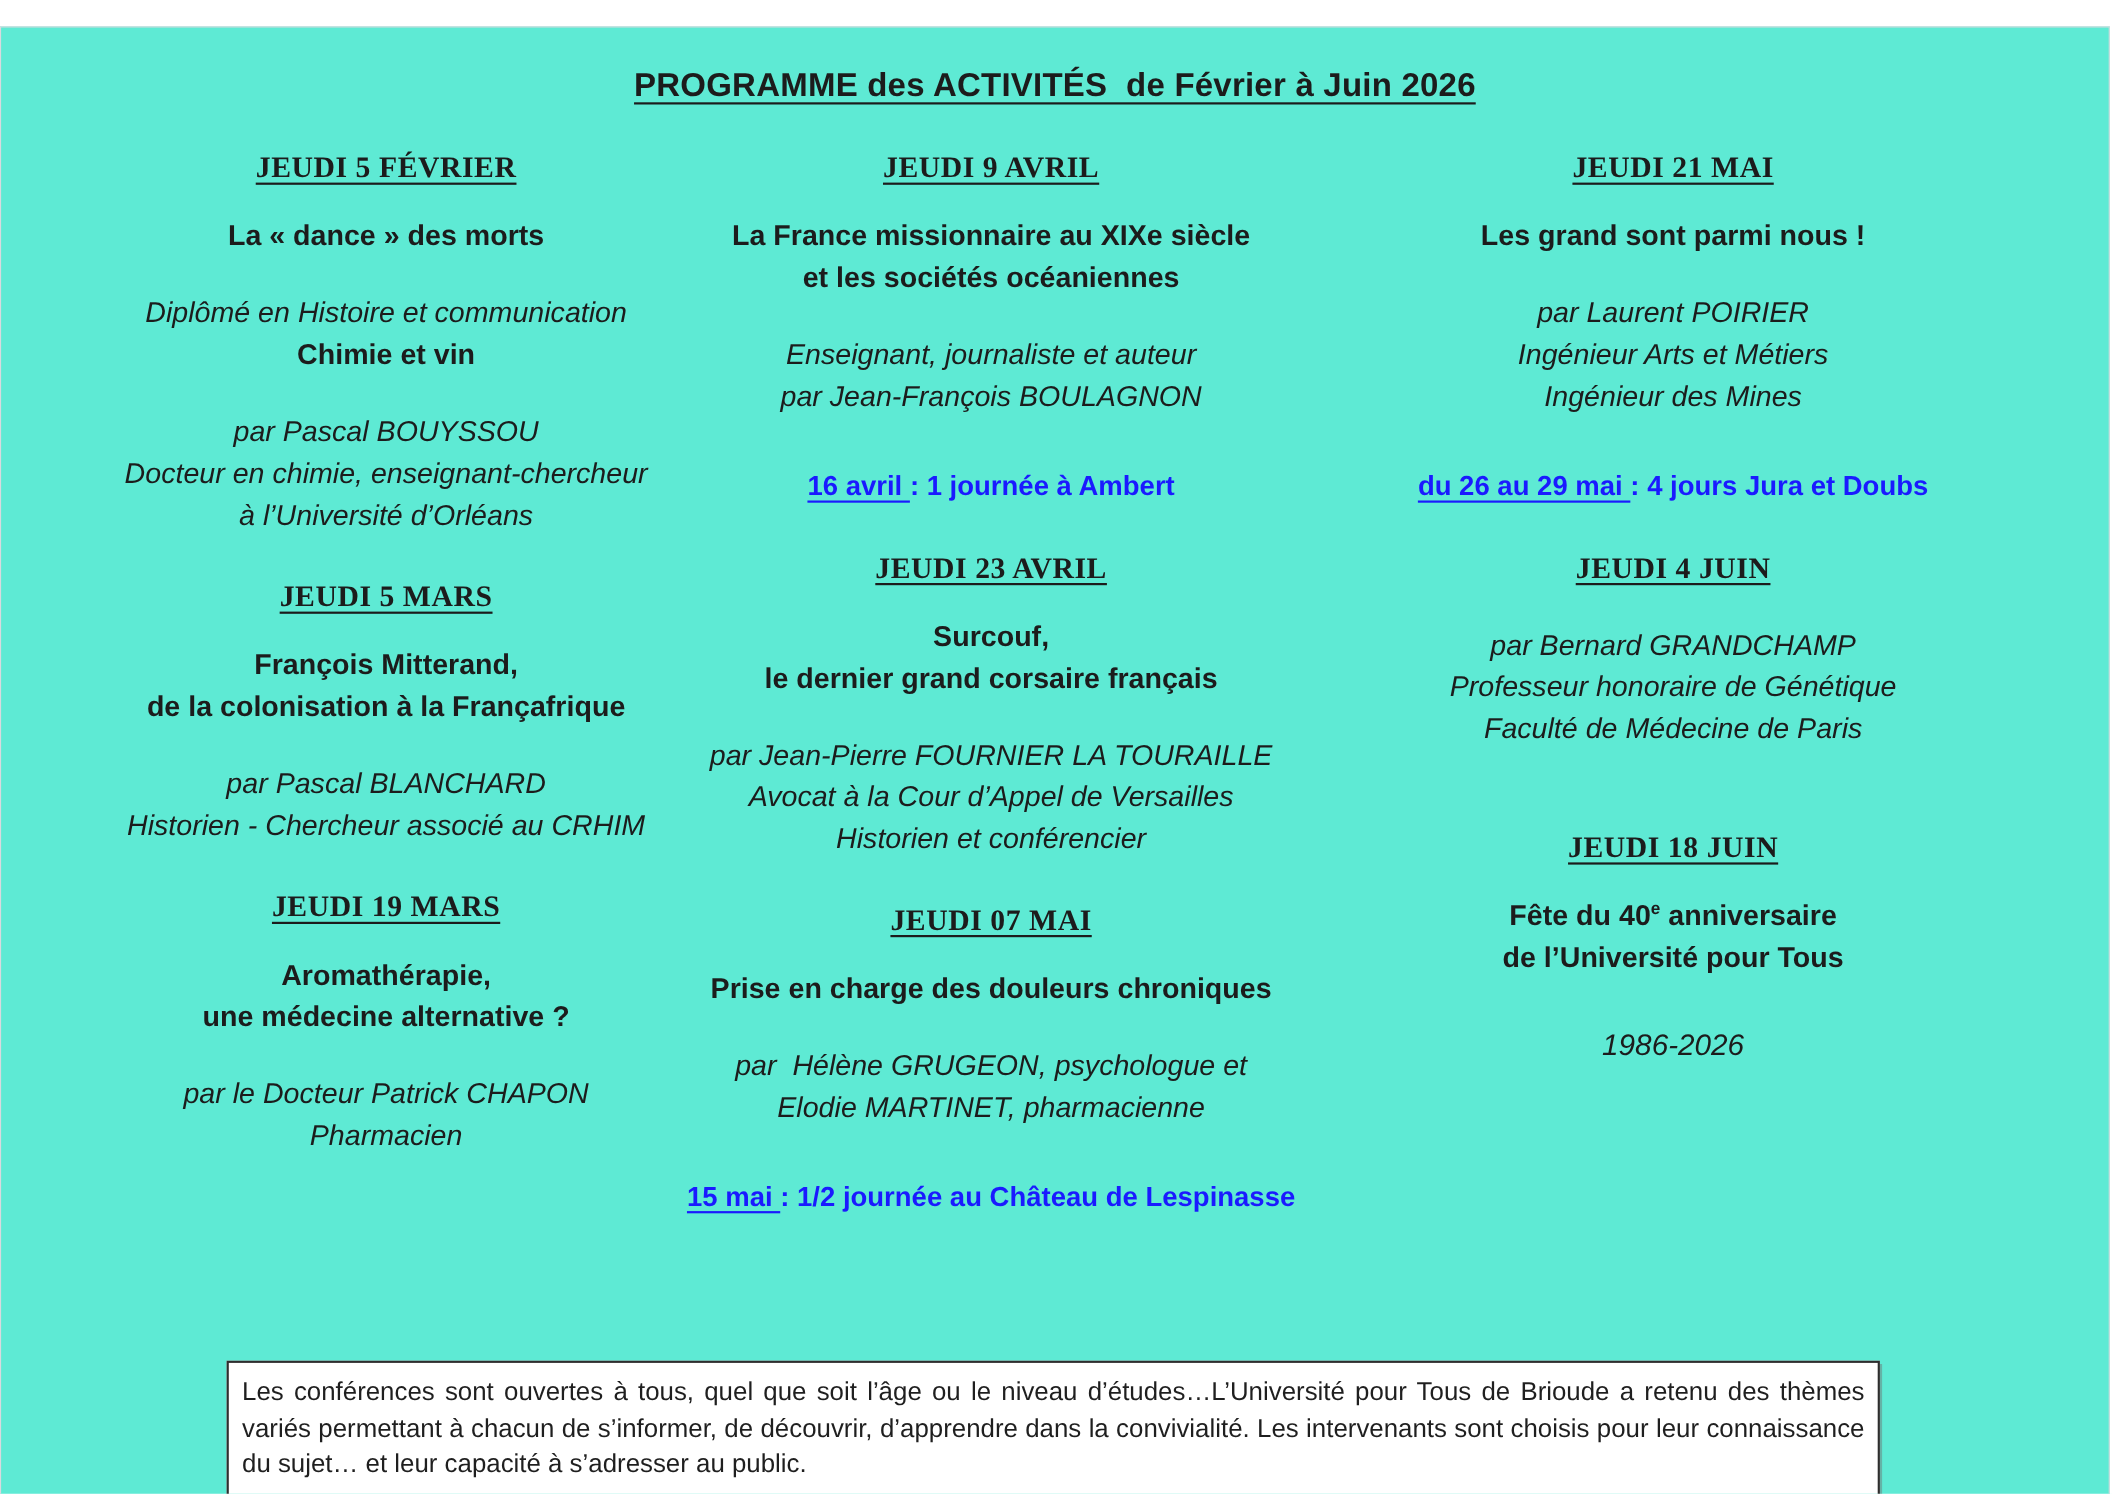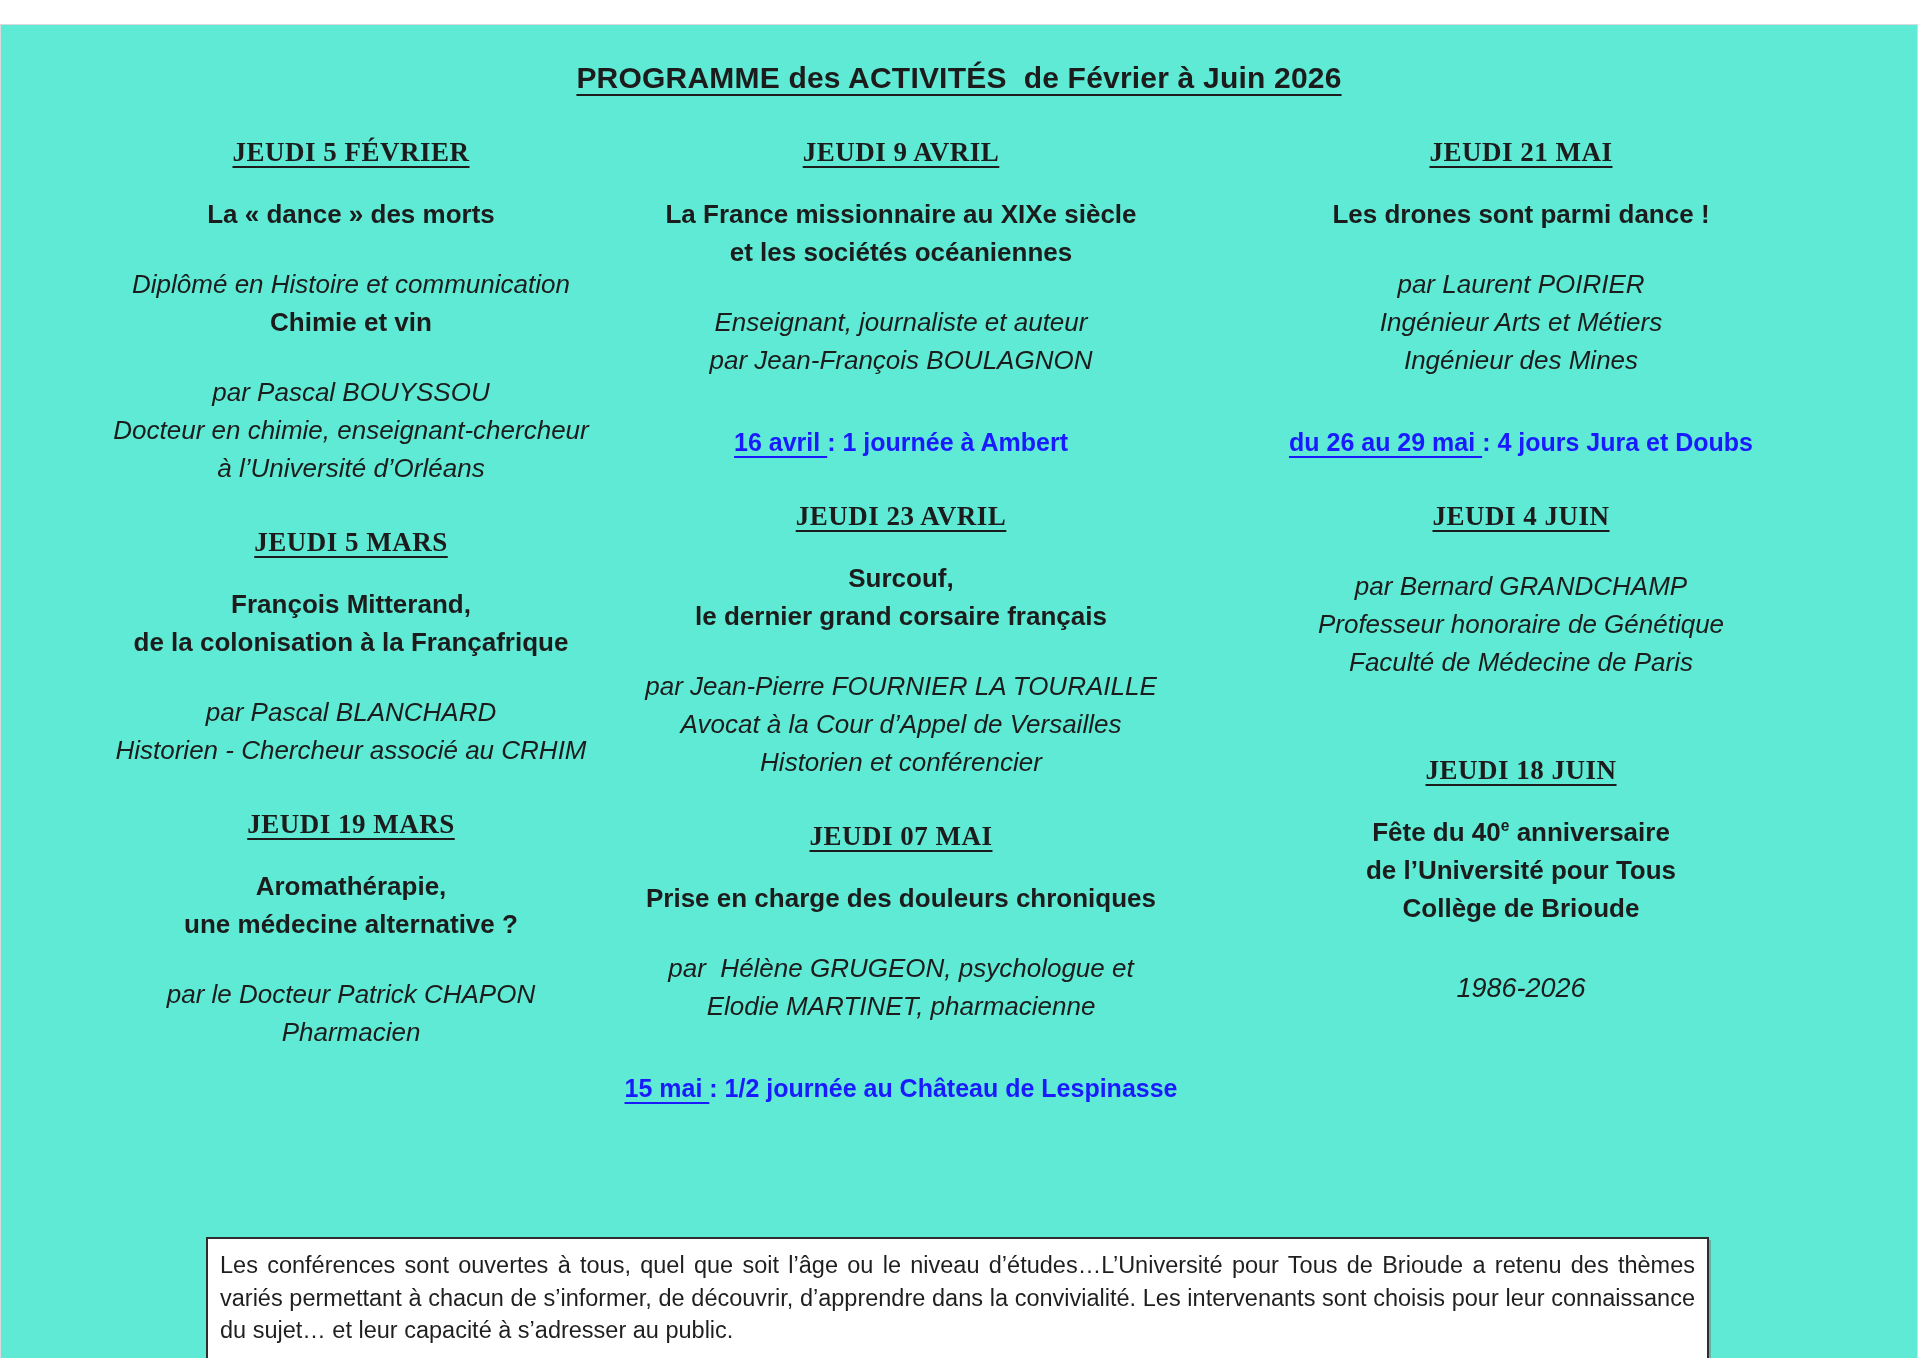--- a/index.html
+++ b/index.html
@@ -131,42 +131,41 @@
       <span class="line">par  Hélène GRUGEON, psychologue et</span>
       <span class="line">Elodie MARTINET, pharmacienne</span>
     </p>
 
     <p class="trip"><span class="trip-date">15 mai </span><span>: 1/2 journée au Château de Lespinasse</span></p>
   </section>
 
   <section class="col col-3">
     <h2 class="date"><span class="u">JEUDI 21 MAI</span></h2>
     <p class="topic">
-        <span class="line">Les drones sont parmi dance !</span>
+        <span class="line">Les grand sont parmi nous !</span>
       </p>
     <p class="speaker">
       <span class="line">par Laurent POIRIER</span>
       <span class="line">Ingénieur Arts et Métiers</span>
       <span class="line">Ingénieur des Mines</span>
     </p>
 
     <p class="trip"><span class="trip-date">du 26 au 29 mai </span><span>: 4 jours Jura et Doubs</span></p>
 
     <h2 class="date"><span class="u">JEUDI 4 JUIN</span></h2>
     <p class="speaker">
       <span class="line">par Bernard GRANDCHAMP</span>
       <span class="line">Professeur honoraire de Génétique</span>
       <span class="line">Faculté de Médecine de Paris</span>
     </p>
 
     <h2 class="date mt-extra"><span class="u">JEUDI 18 JUIN</span></h2>
     <p class="topic">
       <span class="line"><span>Fête du 40</span><sup>e</sup><span> anniversaire</span></span>
       <span class="line">de l’Université pour Tous</span>
-      <span class="line">Collège de Brioude</span>
     </p>
     <p class="year">1986-2026</p>
   </section>
 
   <div class="footer-box">
     <p>Les conférences sont ouvertes à tous, quel que soit l’âge ou le niveau d’études…L’Université pour Tous de Brioude a retenu des thèmes variés permettant à chacun de s’informer, de découvrir, d’apprendre dans la convivialité. Les intervenants sont choisis pour leur connaissance du sujet… et leur capacité à s’adresser au public.</p>
   </div>
 
 </div>
 

